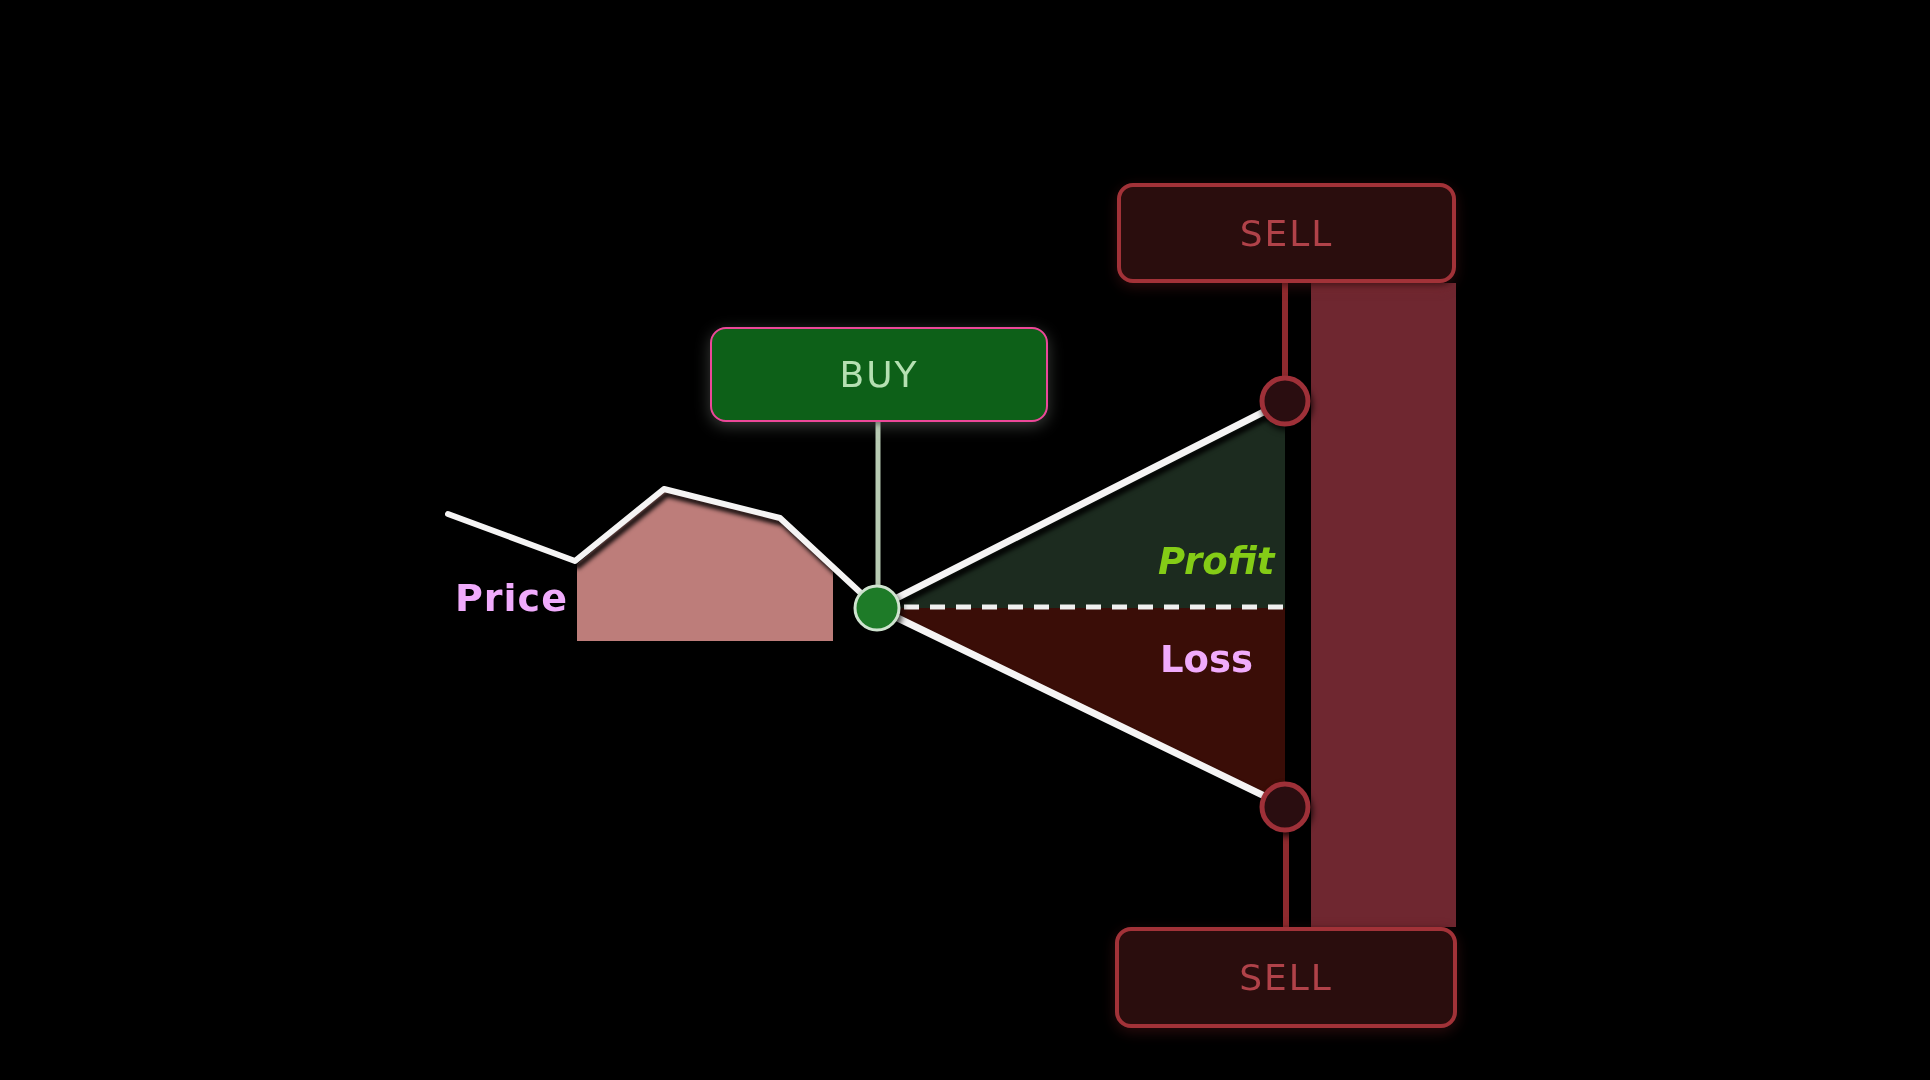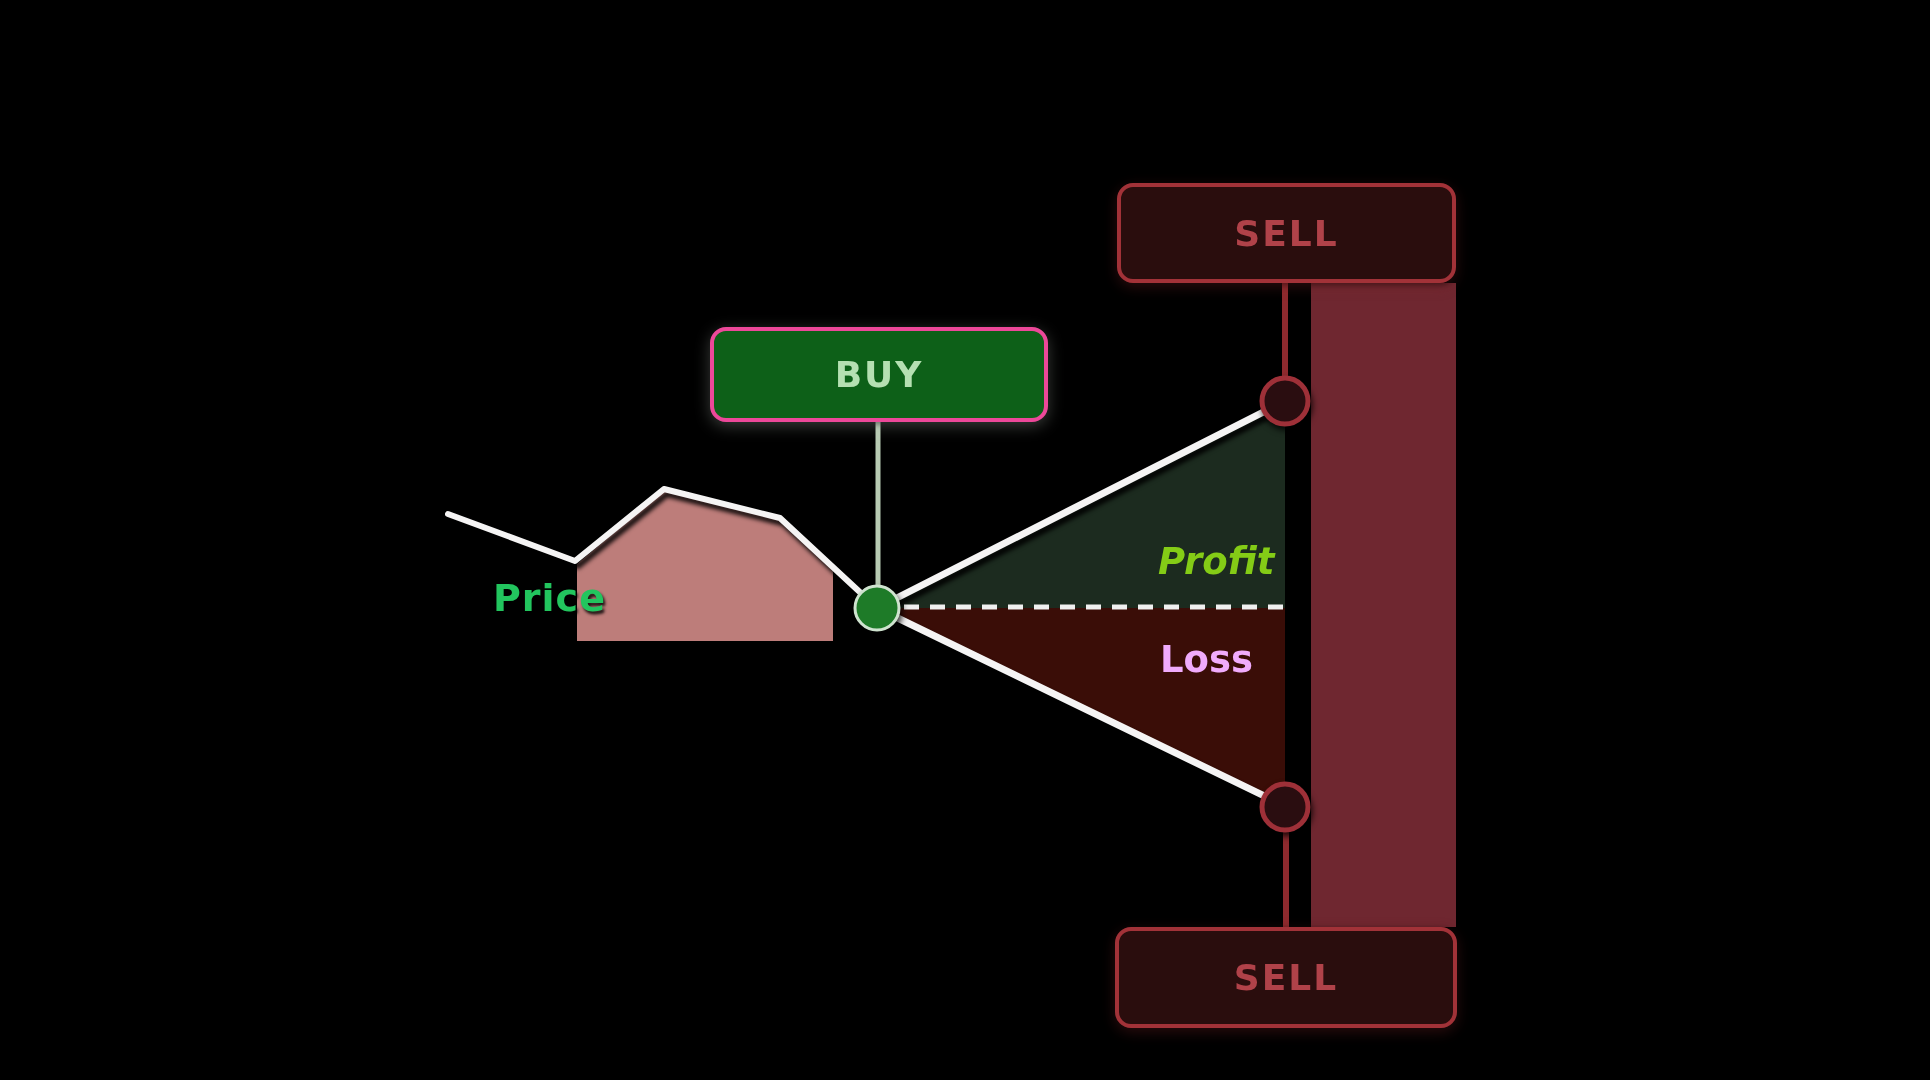--- a/index.html
+++ b/index.html
@@ -20,53 +20,52 @@
   }
   .shadowed { filter: drop-shadow(3px 5px 2px rgba(0,0,0,0.9)); }
   .softshadow { filter: drop-shadow(2px 4px 3px rgba(0,0,0,0.8)); }
 
   .btn {
     position: absolute;
     z-index: 3;
     display: flex; align-items: center; justify-content: center;
     box-sizing: border-box;
     border-radius: 16px;
-    font-weight: 700;
+    font-weight: 400;
     letter-spacing: 2px;
     font-size: 36px;
     user-select: none;
   }
   #buy-button {
     left: 710px; top: 327px; width: 338px; height: 95px;
     background: #0d6018;
-    border: 4px solid #ec4899;
+    border: 2px solid #ec4899;
     color: #b5e0b2;
     box-shadow: 0 4px 16px rgba(190,200,190,0.30), 0 2px 6px rgba(0,0,0,0.6);
   }
   #sell-top-button, #sell-bottom-button {
     background: #2a0d0d;
     border: 4px solid #a23238;
     color: #b04249;
     box-shadow: 0 4px 14px rgba(140,40,44,0.30), 0 2px 6px rgba(0,0,0,0.6);
   }
   #sell-top-button   { left: 1117px; top: 183px;  width: 339px; height: 100px; }
   #sell-bottom-button{ left: 1115px; top: 927px;  width: 342px; height: 101px; }
 
   .float-label {
     position: absolute;
     z-index: 2;
     font-weight: 700;
     user-select: none;
   }
   #price-label {
     left: 455px; top: 576px;
-    font-size: 38px; color: #22c55e;
+    font-size: 38px; color: #f0abfc;
     letter-spacing: 1px;
     text-shadow: 2px 3px 3px rgba(0,0,0,0.85);
-    margin-left: 38px;
   }
   #profit-label {
     left: 1158px; top: 540px;
     font-size: 37px; color: #84cc16; font-style: italic;
   }
   #loss-label {
     left: 1160px; top: 638px;
     font-size: 37px; color: #f0abfc;
   }
 </style>

